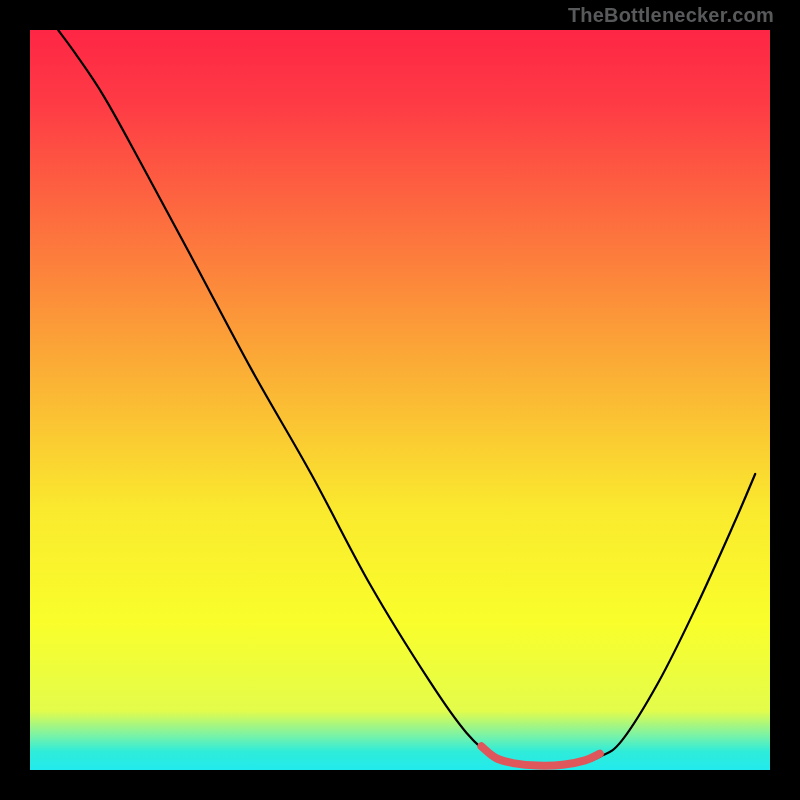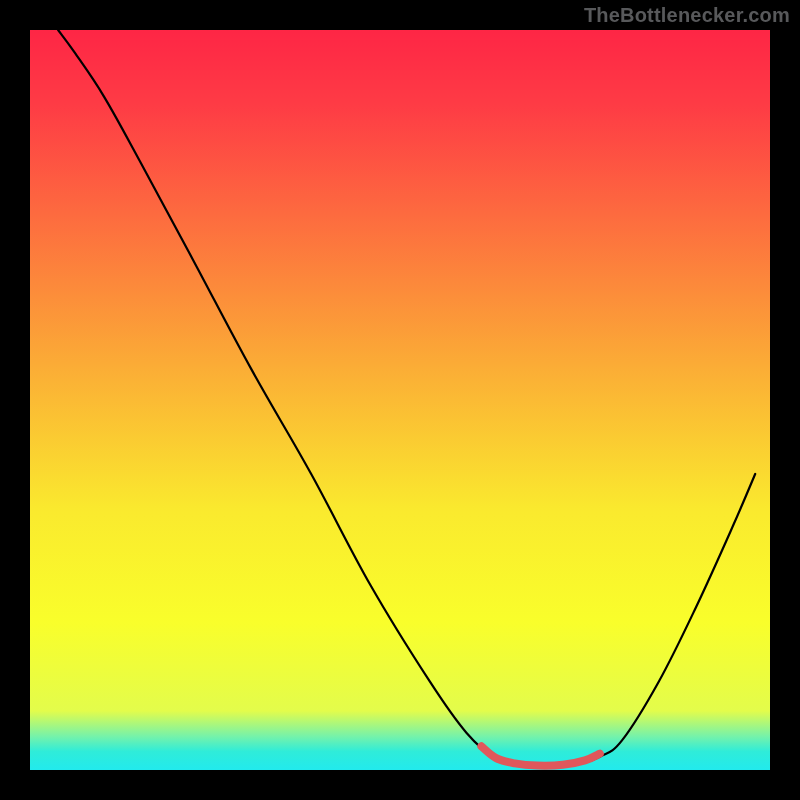--- a/index.html
+++ b/index.html
@@ -11,21 +11,21 @@
     overflow: hidden;
   }
   .stage {
     position: relative;
     width: 800px;
     height: 800px;
   }
   .watermark {
     position: absolute;
     top: 4px;
-    right: 10px;
+    right: 26px;
     font-family: Arial, Helvetica, sans-serif;
     font-size: 20px;
     font-weight: 600;
     color: #58595b;
     letter-spacing: 0.2px;
     z-index: 5;
   }
   svg {
     position: absolute;
     top: 0;

